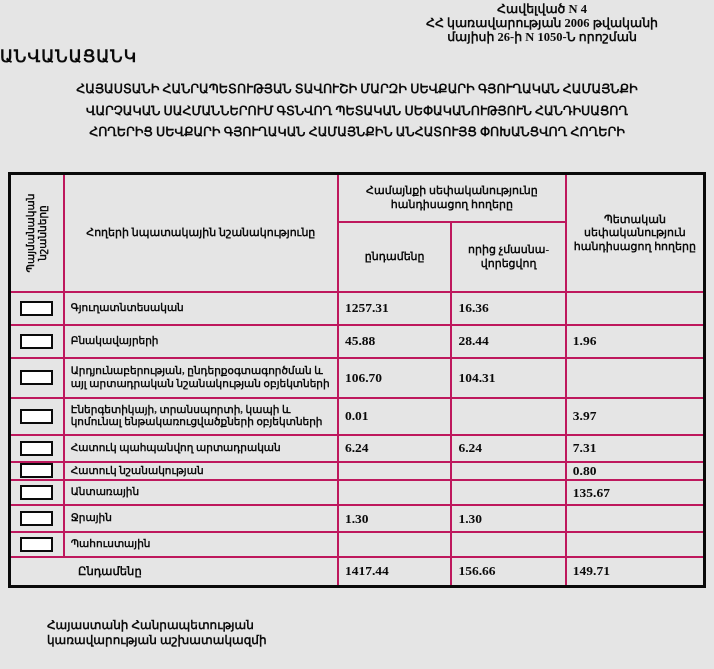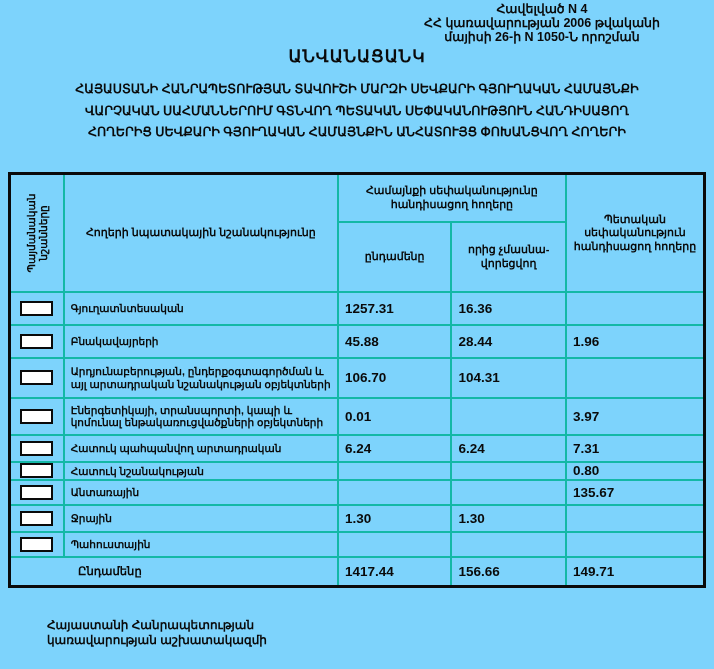--- a/index.html
+++ b/index.html
@@ -1,40 +1,40 @@
 <!DOCTYPE html>
 <html><head>
 <meta charset="utf-8">
 <style>
   * { margin:0; padding:0; box-sizing:border-box; }
   html,body { background:#ffffff; }
   .page {
     position:relative; width:714px; height:669px;
-    background:#7dd3fc; color:#0a0a0a;
-    font-family:Liberation Sans, sans-serif; overflow:hidden;
+    background:#e5e5e5; color:#0a0a0a;
+    font-family:Liberation Serif, serif; overflow:hidden;
   }
   .annex {
     position:absolute; top:2px; right:4px; width:336px;
     text-align:center; font-weight:bold; font-size:12.5px; line-height:14px;
   }
   .doc-title {
     position:absolute; top:46px; left:0; width:100%;
-    text-align:center; font-weight:bold; font-size:17px; letter-spacing:1px;
+    text-align:left; font-weight:bold; font-size:17px; letter-spacing:1px;
   }
   .doc-subtitle {
     position:absolute; top:79px; left:0; width:100%;
     text-align:center; font-weight:bold; font-size:12.6px; line-height:21.5px;
   }
   table.land {
     position:absolute; top:172px; left:8px;
     border-collapse:collapse; table-layout:fixed; width:698px;
     border:3px solid #0a0a0a;
   }
   table.land th, table.land td {
-    border:2px solid #14b8a6; vertical-align:middle; overflow:hidden;
+    border:2px solid #be185d; vertical-align:middle; overflow:hidden;
   }
   th.h-cell { font-weight:bold; font-size:11px; line-height:13.5px; text-align:center; padding:2px 4px; }
   th.h-sub  { font-weight:bold; font-size:11px; line-height:13.5px; text-align:center; padding:2px 5px; }
   td.c-sym  { text-align:left; }
   .chk { width:33px; height:15px; border:2px solid #0a0a0a; margin-left:9px; background:#fff; }
   td.c-label { font-weight:bold; font-size:10.5px; line-height:12.5px; padding:2px 6px 2px 6px; text-align:left;border-radius:8px; }
   td.c-num   { font-weight:bold; font-size:13.5px; padding:0 6px; }
   td.c-total-label { font-weight:bold; font-size:11.5px; padding-left:67px; text-align:left; }
   th.sym-col { position:relative; }
   .vtext {

